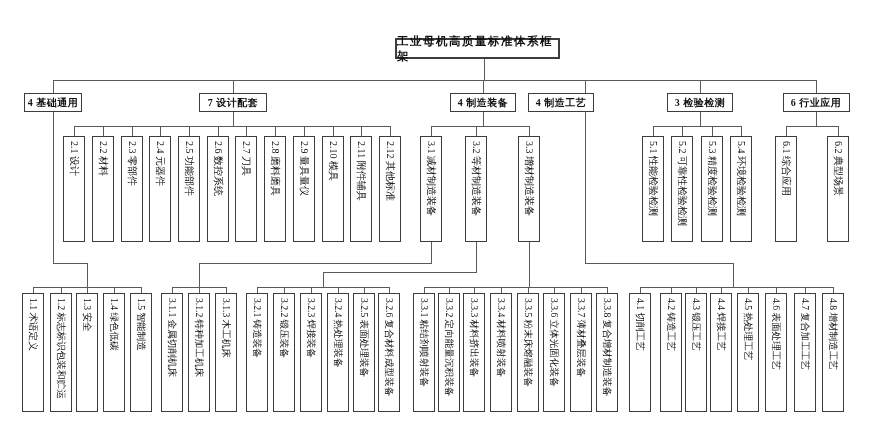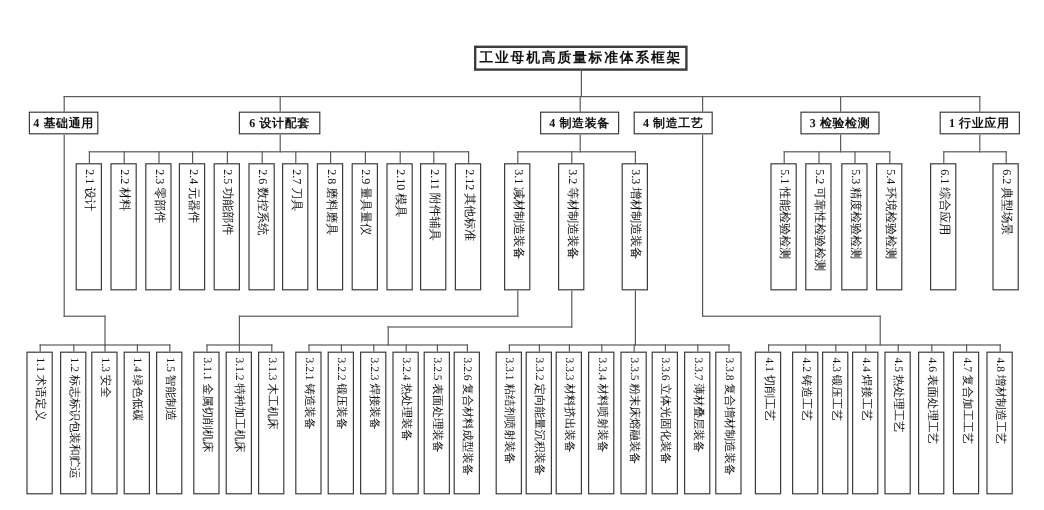--- a/index.html
+++ b/index.html
@@ -16,21 +16,21 @@
        transform:rotate(90deg) translateY(-20px);
        height:20px;line-height:20px;white-space:nowrap;overflow:hidden;
        padding-left:4px;box-sizing:border-box;
        font-size:10px;color:#111111;font-family:"Liberation Serif",serif;}
   .l3r{font-size:9.6px;}
 </style>
 </head>
 <body>
 
 <div id="canvas">
-  <div class="box root" style="left:395px;top:38px;width:178px;height:21px;">工业母机高质量标准体系框架</div>
+  <div class="box root" style="left:395px;top:38px;width:165px;height:21px;">工业母机高质量标准体系框架</div>
 <div class="line" style="left: 484px; top: 59px; width: 1px; height: 22px;"></div>
     <div class="line" style="left: 53px; top: 80px; width: 764px; height: 1px;"></div>
     <div class="line" style="left: 53px; top: 80px; width: 1px; height: 14px;"></div>
     <div class="line" style="left: 233px; top: 80px; width: 1px; height: 14px;"></div>
     <div class="line" style="left: 483px; top: 80px; width: 1px; height: 14px;"></div>
     <div class="line" style="left: 585px; top: 80px; width: 1px; height: 14px;"></div>
     <div class="line" style="left: 700px; top: 80px; width: 1px; height: 14px;"></div>
     <div class="line" style="left: 816px; top: 80px; width: 1px; height: 14px;"></div>
     <div class="line" style="left: 233px; top: 112px; width: 1px; height: 15px;"></div>
     <div class="line" style="left: 74px; top: 126px; width: 317px; height: 1px;"></div>
@@ -103,25 +103,25 @@
     <div class="line" style="left: 607px; top: 287px; width: 1px; height: 7px;"></div>
     <div class="line" style="left: 640px; top: 287px; width: 1px; height: 7px;"></div>
     <div class="line" style="left: 671px; top: 287px; width: 1px; height: 7px;"></div>
     <div class="line" style="left: 696px; top: 287px; width: 1px; height: 7px;"></div>
     <div class="line" style="left: 721px; top: 287px; width: 1px; height: 7px;"></div>
     <div class="line" style="left: 748px; top: 287px; width: 1px; height: 7px;"></div>
     <div class="line" style="left: 776px; top: 287px; width: 1px; height: 7px;"></div>
     <div class="line" style="left: 805px; top: 287px; width: 1px; height: 7px;"></div>
     <div class="line" style="left: 833px; top: 287px; width: 1px; height: 7px;"></div>
     <div class="box l1" style="left: 24px; top: 93px; width: 58px; height: 19px;">4 基础通用</div>
-    <div class="box l1" style="left: 199px; top: 93px; width: 68px; height: 19px;">6 设计配套</div>
+    <div class="box l1" style="left: 199px; top: 93px; width: 68px; height: 19px;">7 设计配套</div>
     <div class="box l1" style="left: 450px; top: 93px; width: 66px; height: 19px;">4 制造装备</div>
     <div class="box l1" style="left: 528px; top: 93px; width: 66px; height: 19px;">4 制造工艺</div>
     <div class="box l1" style="left: 667px; top: 93px; width: 66px; height: 19px;">3 检验检测</div>
-    <div class="box l1" style="left: 782.5px; top: 93px; width: 67px; height: 19px;">1 行业应用</div>
+    <div class="box l1" style="left: 782.5px; top: 93px; width: 67px; height: 19px;">6 行业应用</div>
     <div class="vnode" style="left: 63px; top: 136px; width: 22px; height: 106px;">
       <div class="rot" style="width: 104px;">2.1 设计</div>
     </div>
     <div class="vnode" style="left: 91.7px; top: 136px; width: 22px; height: 106px;">
       <div class="rot" style="width: 104px;">2.2 材料</div>
     </div>
     <div class="vnode" style="left: 120.5px; top: 136px; width: 22px; height: 106px;">
       <div class="rot" style="width: 104px;">2.3 零部件</div>
     </div>
     <div class="vnode" style="left: 149.2px; top: 136px; width: 22px; height: 106px;">

